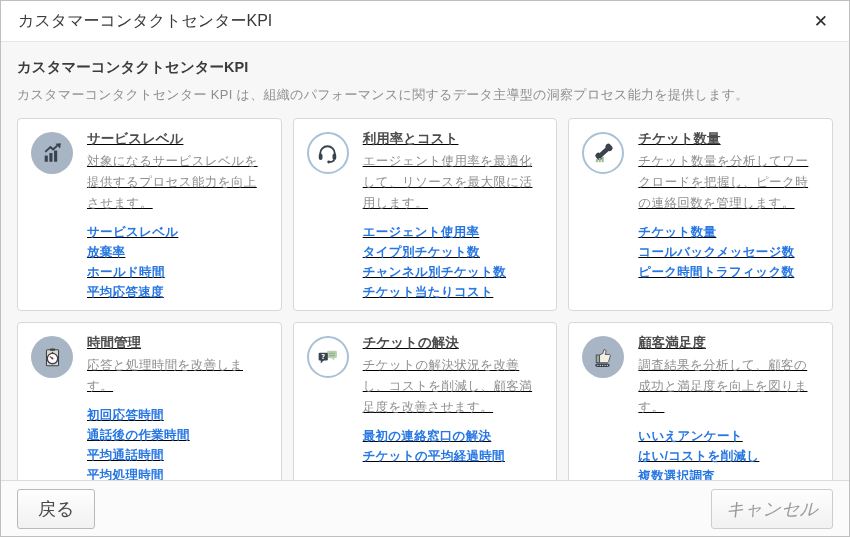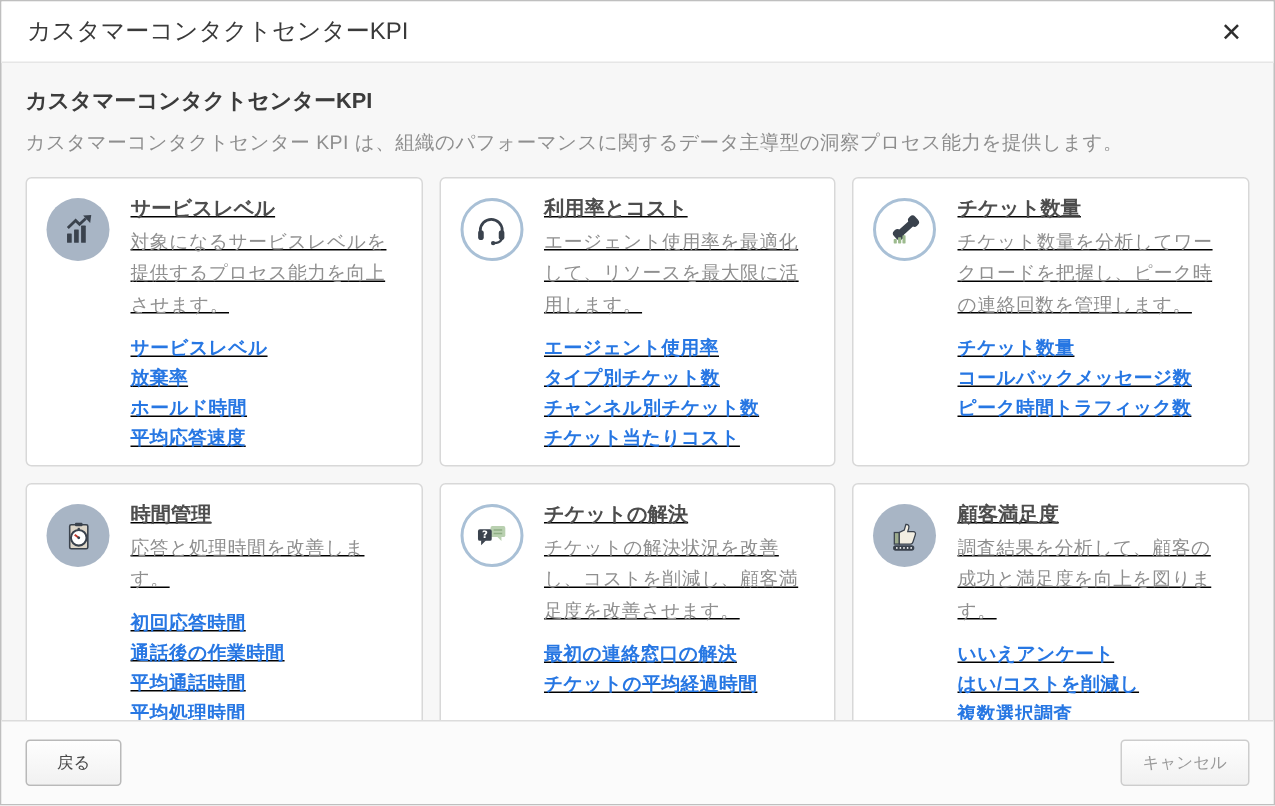--- a/index.html
+++ b/index.html
@@ -49,25 +49,25 @@
   .card-link{
     display:block;font-size:12.5px;font-weight:bold;color:var(--link-blue);
     text-decoration:none;line-height:20px;letter-spacing:0.3px;
   }
   .dialog-footer{
     flex:0 0 56px;background:#fbfbfb;border-top:1px solid #dcdcdc;
     display:flex;align-items:center;justify-content:space-between;
     padding:0 16px;
   }
   .btn{
-    font-family:inherit;font-size:11px;border-radius:3px;cursor:pointer;
+    font-family:inherit;font-size:18px;border-radius:3px;cursor:pointer;
     border:1px solid #b9b9b9;background:linear-gradient(#fefefe,#f1f1f1);
     color:#4a4a4a;padding:7px 20px;min-width:64px;
   }
-  .btn-cancel{color:#9a9a9a;border-color:#cdcdcd;padding:7px 14px;}
+  .btn-cancel{color:#9a9a9a;border-color:#cdcdcd;padding:7px 14px;font-style:italic;}
 </style>
 </head>
 <body>
 
 <div class="dialog">
   <div class="dialog-header">
     <span class="dialog-title">カスタマーコンタクトセンターKPI</span>
     <button class="close-btn">✕</button>
   </div>
 

